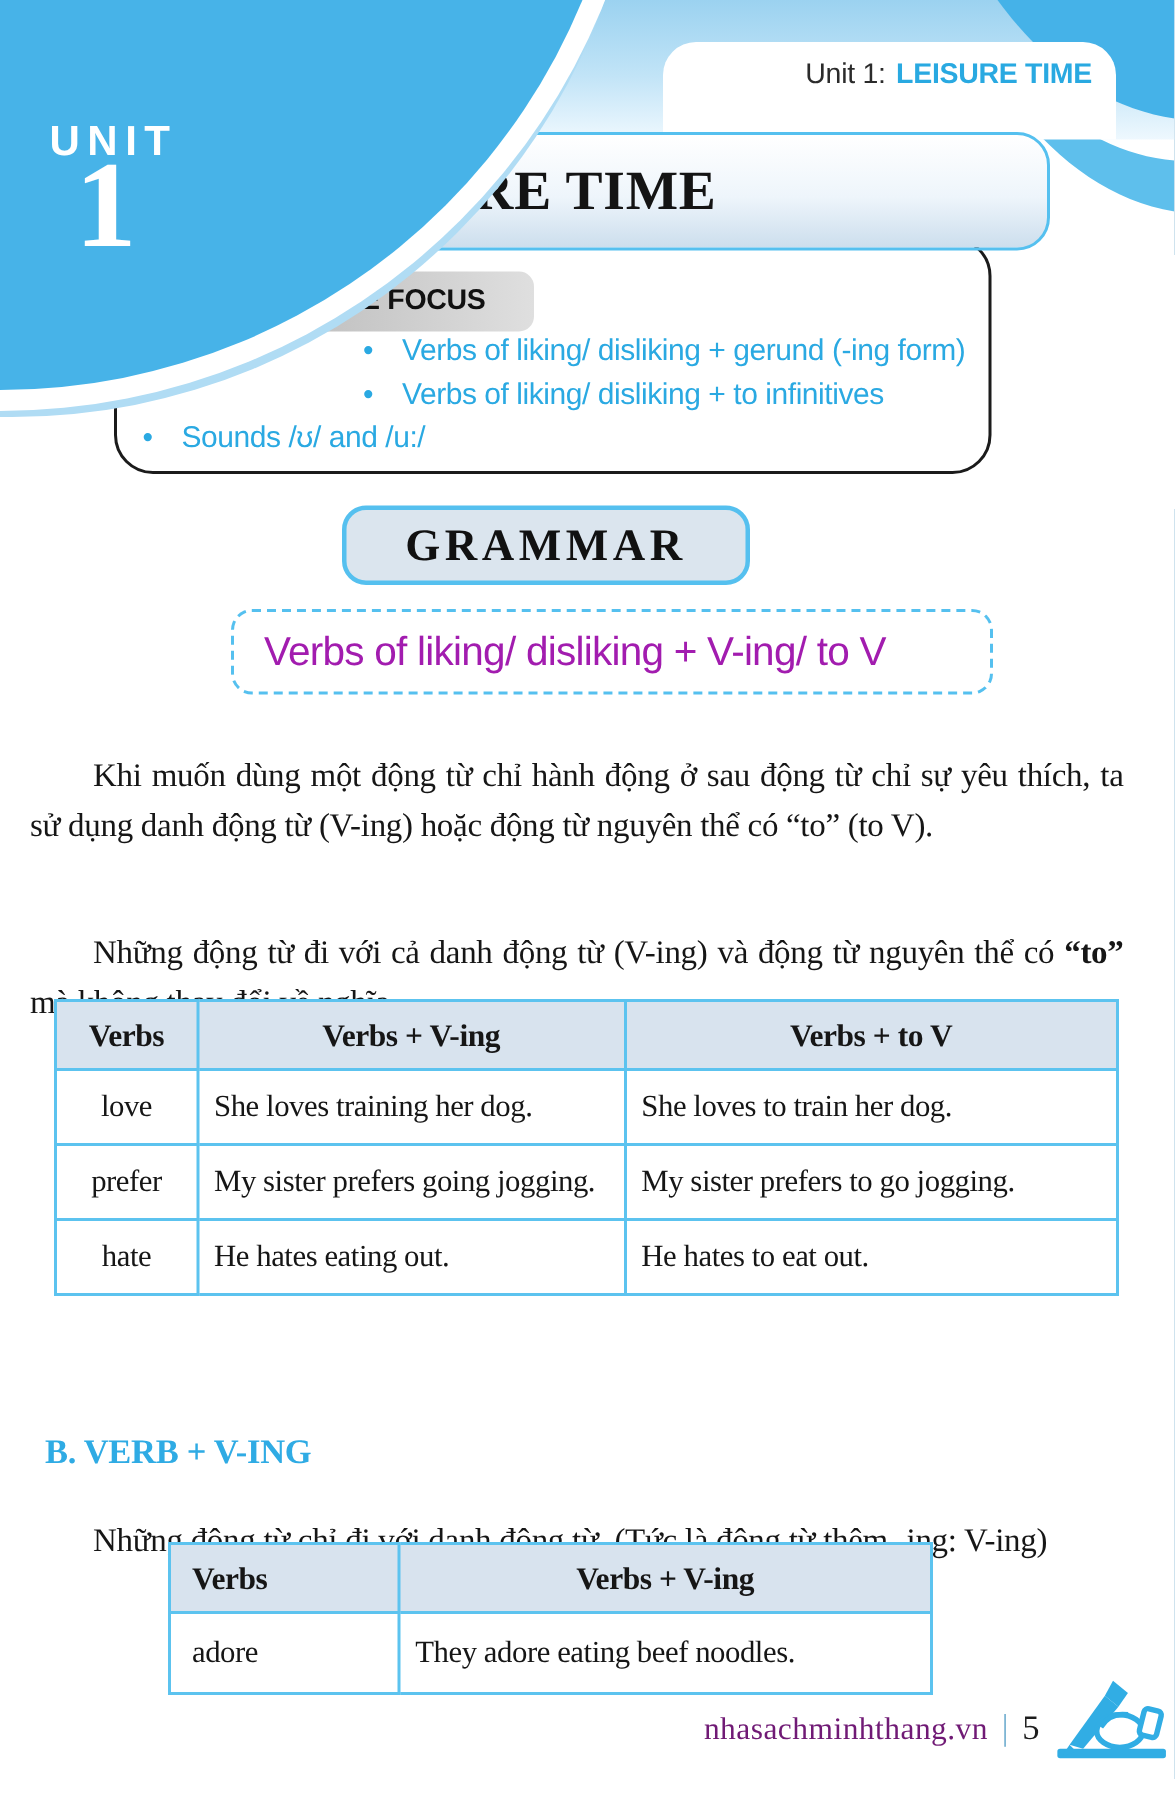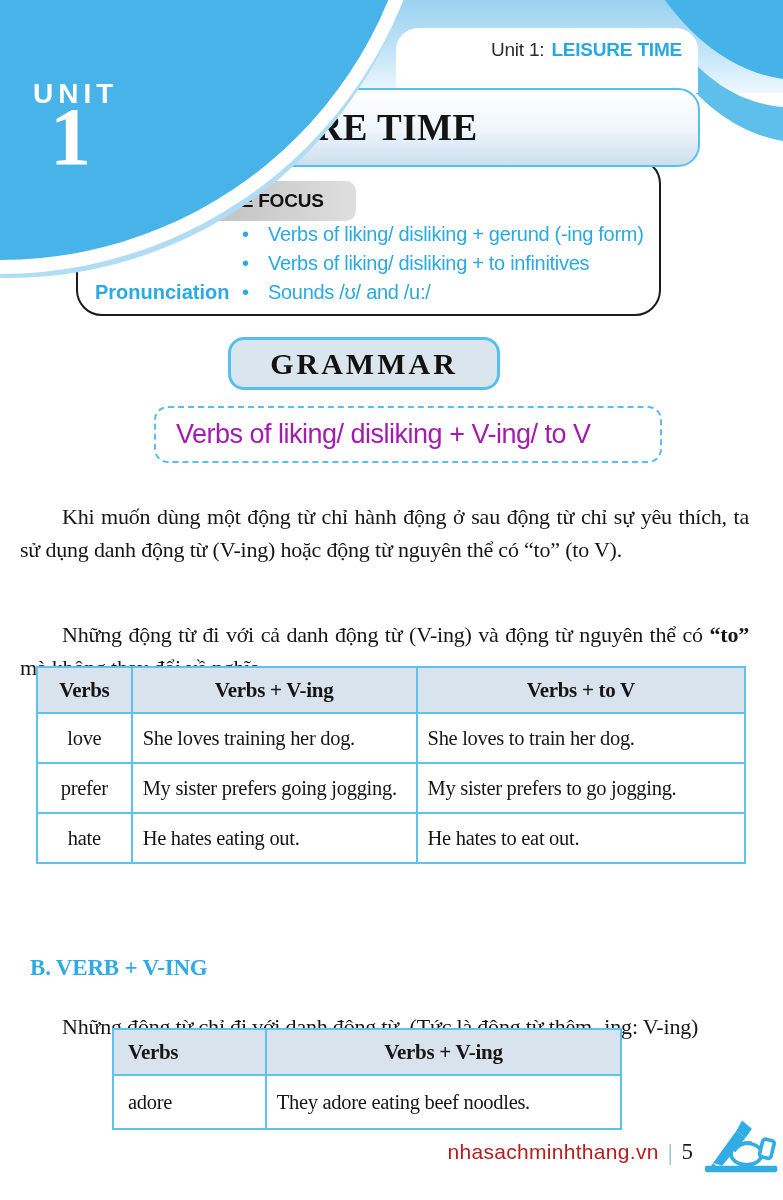--- a/index.html
+++ b/index.html
@@ -8,21 +8,21 @@
     background:#ffffff;overflow:hidden;
     font-family:"Liberation Serif","DejaVu Serif",serif;color:#161616;
   }
   
   .band{
     position:absolute;left:315px;top:0;width:468px;height:93px;z-index:1;
     background:linear-gradient(180deg,#9bd2f0 0%,#c2e4f7 55%,#eef8fe 100%);
   }
   .corner-swoosh{position:absolute;right:0;top:0;z-index:2;}
   .unit-tab{
-    position:absolute;left:396px;top:28px;width:302px;height:65px;z-index:3;
+    position:absolute;left:442px;top:28px;width:302px;height:65px;z-index:3;
     background:#ffffff;border-radius:22px 22px 0 0;
     display:flex;align-items:flex-start;justify-content:flex-end;
     padding:11px 16px 0 0;box-sizing:border-box;
     font-family:"Liberation Sans","DejaVu Sans",sans-serif;font-size:19px;
   }
   .unit-tab .u-label{color:#2b2b2b;letter-spacing:-0.2px;}
   .unit-tab .u-title{color:#29a9e1;font-weight:700;margin-left:7px;letter-spacing:-0.2px;}
   .circle-light{
     position:absolute;left:-412px;top:-562px;width:840px;height:840px;z-index:5;
     border-radius:50%;background:#b0dcf4;
@@ -119,22 +119,22 @@
   .t2{position:absolute;left:112px;top:1028px;width:510px;}
   .t2 .c0{width:138px;text-align:left;padding-left:14px;}
   .t2 .c1{width:372px;}
   .t2 tr.r-std td{height:36px;}
   
   .footer{
     position:absolute;right:3px;top:1128px;height:48px;z-index:2;
     display:flex;align-items:center;gap:9px;
   }
   .footer .site{
-    font-family:Liberation Sans, sans-serif;
-    font-size:21px;color:#b91c1c;letter-spacing:0.3px;
+    font-family:Liberation Serif, serif;
+    font-size:21px;color:#701a75;letter-spacing:0.3px;
   }
   .footer .sep{color:#7fb6d4;font-size:24px;font-weight:400;}
   .footer .pnum{font-size:23px;color:#1c1c1c;margin-right:2px;}
   .footer .pen{margin-top:-14px;}
 </style>
 </head>
 <body>
 
 <div class="page">
 
@@ -163,21 +163,20 @@
       <span class="f-label">Grammar</span>
       <span class="bullet">•</span>
       <span class="f-text">Verbs of liking/ disliking + gerund (-ing form)</span>
     </div>
     <div class="focus-row">
       <span class="f-label"></span>
       <span class="bullet">•</span>
       <span class="f-text">Verbs of liking/ disliking + to infinitives</span>
     </div>
     <div class="focus-row">
-      <span class="f-label">Pronunciation</span>
       <span class="bullet">•</span>
       <span class="f-text">Sounds /ʊ/ and /u:/</span>
     </div>
   </div>
 
   <div class="circle-light"></div>
   <div class="circle-main"></div>
   <div class="unit-word">UNIT</div>
   <div class="unit-number">1</div>
 

